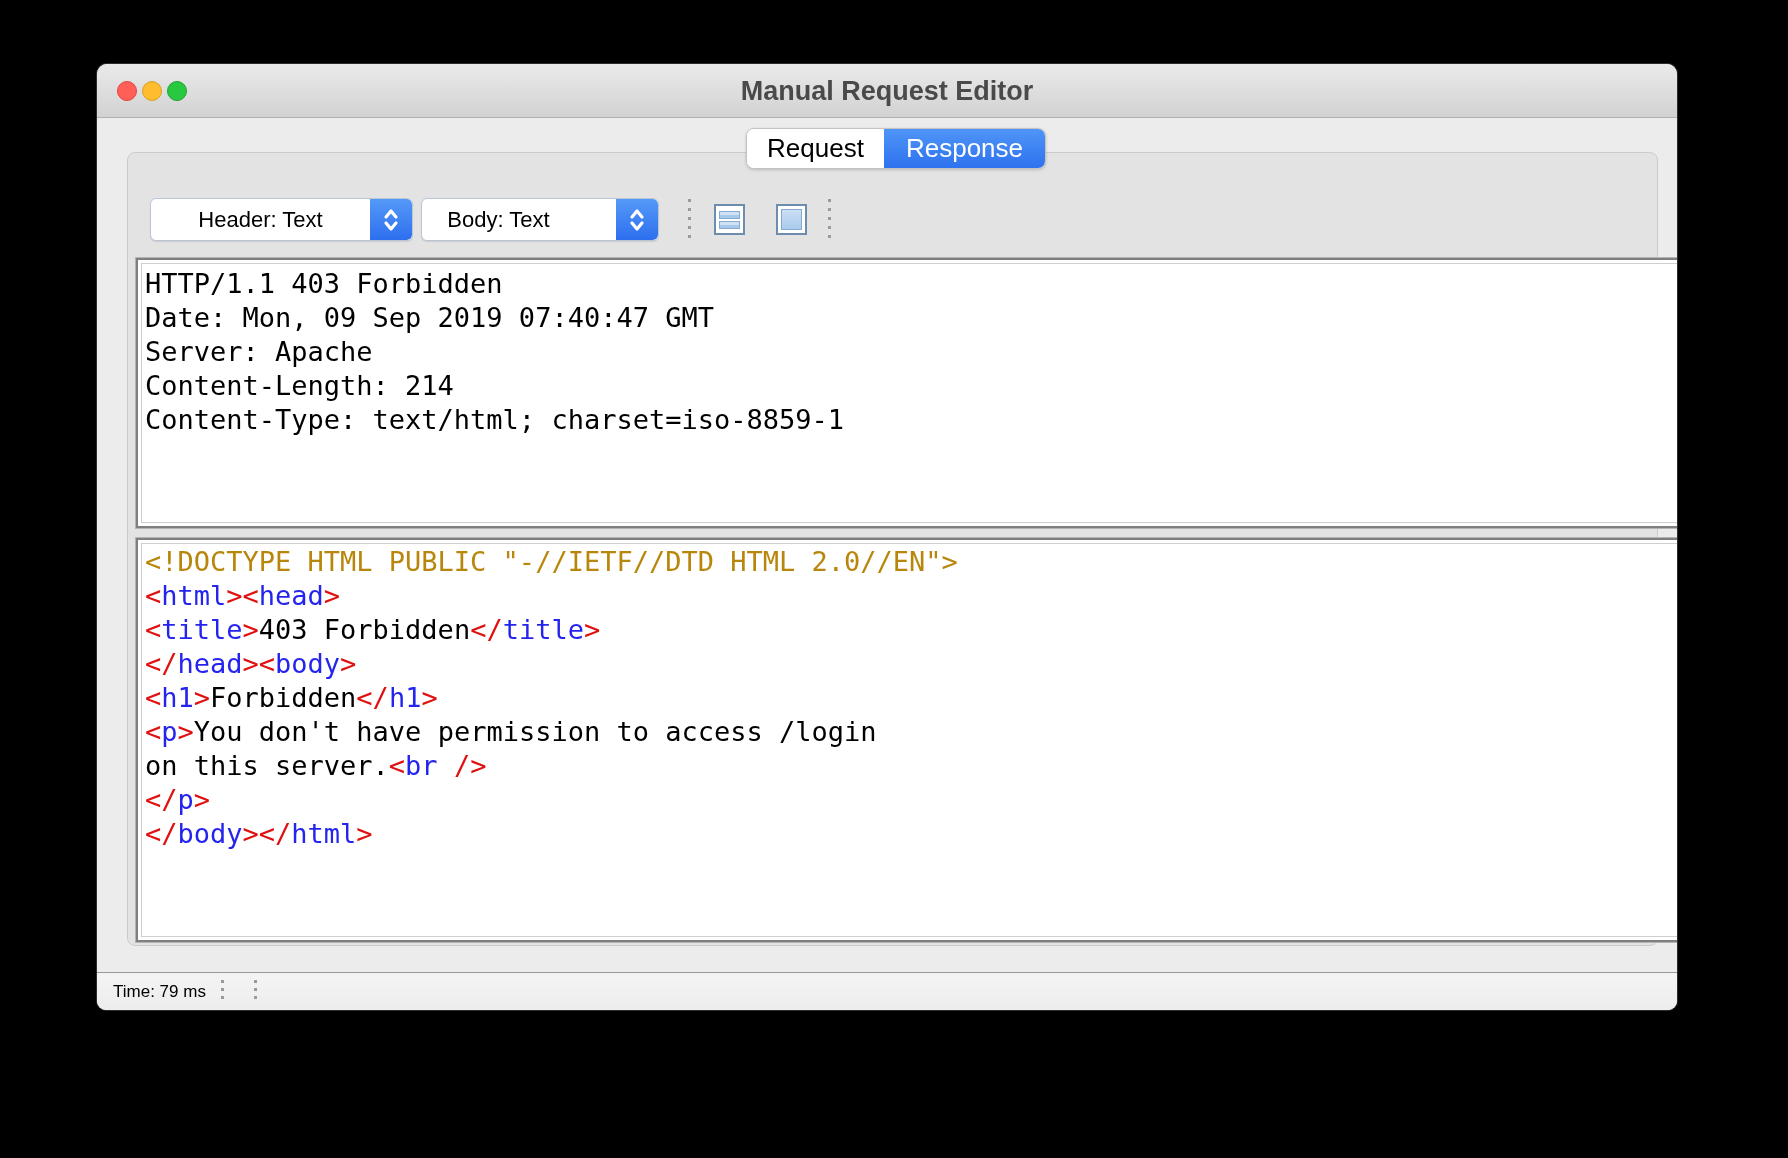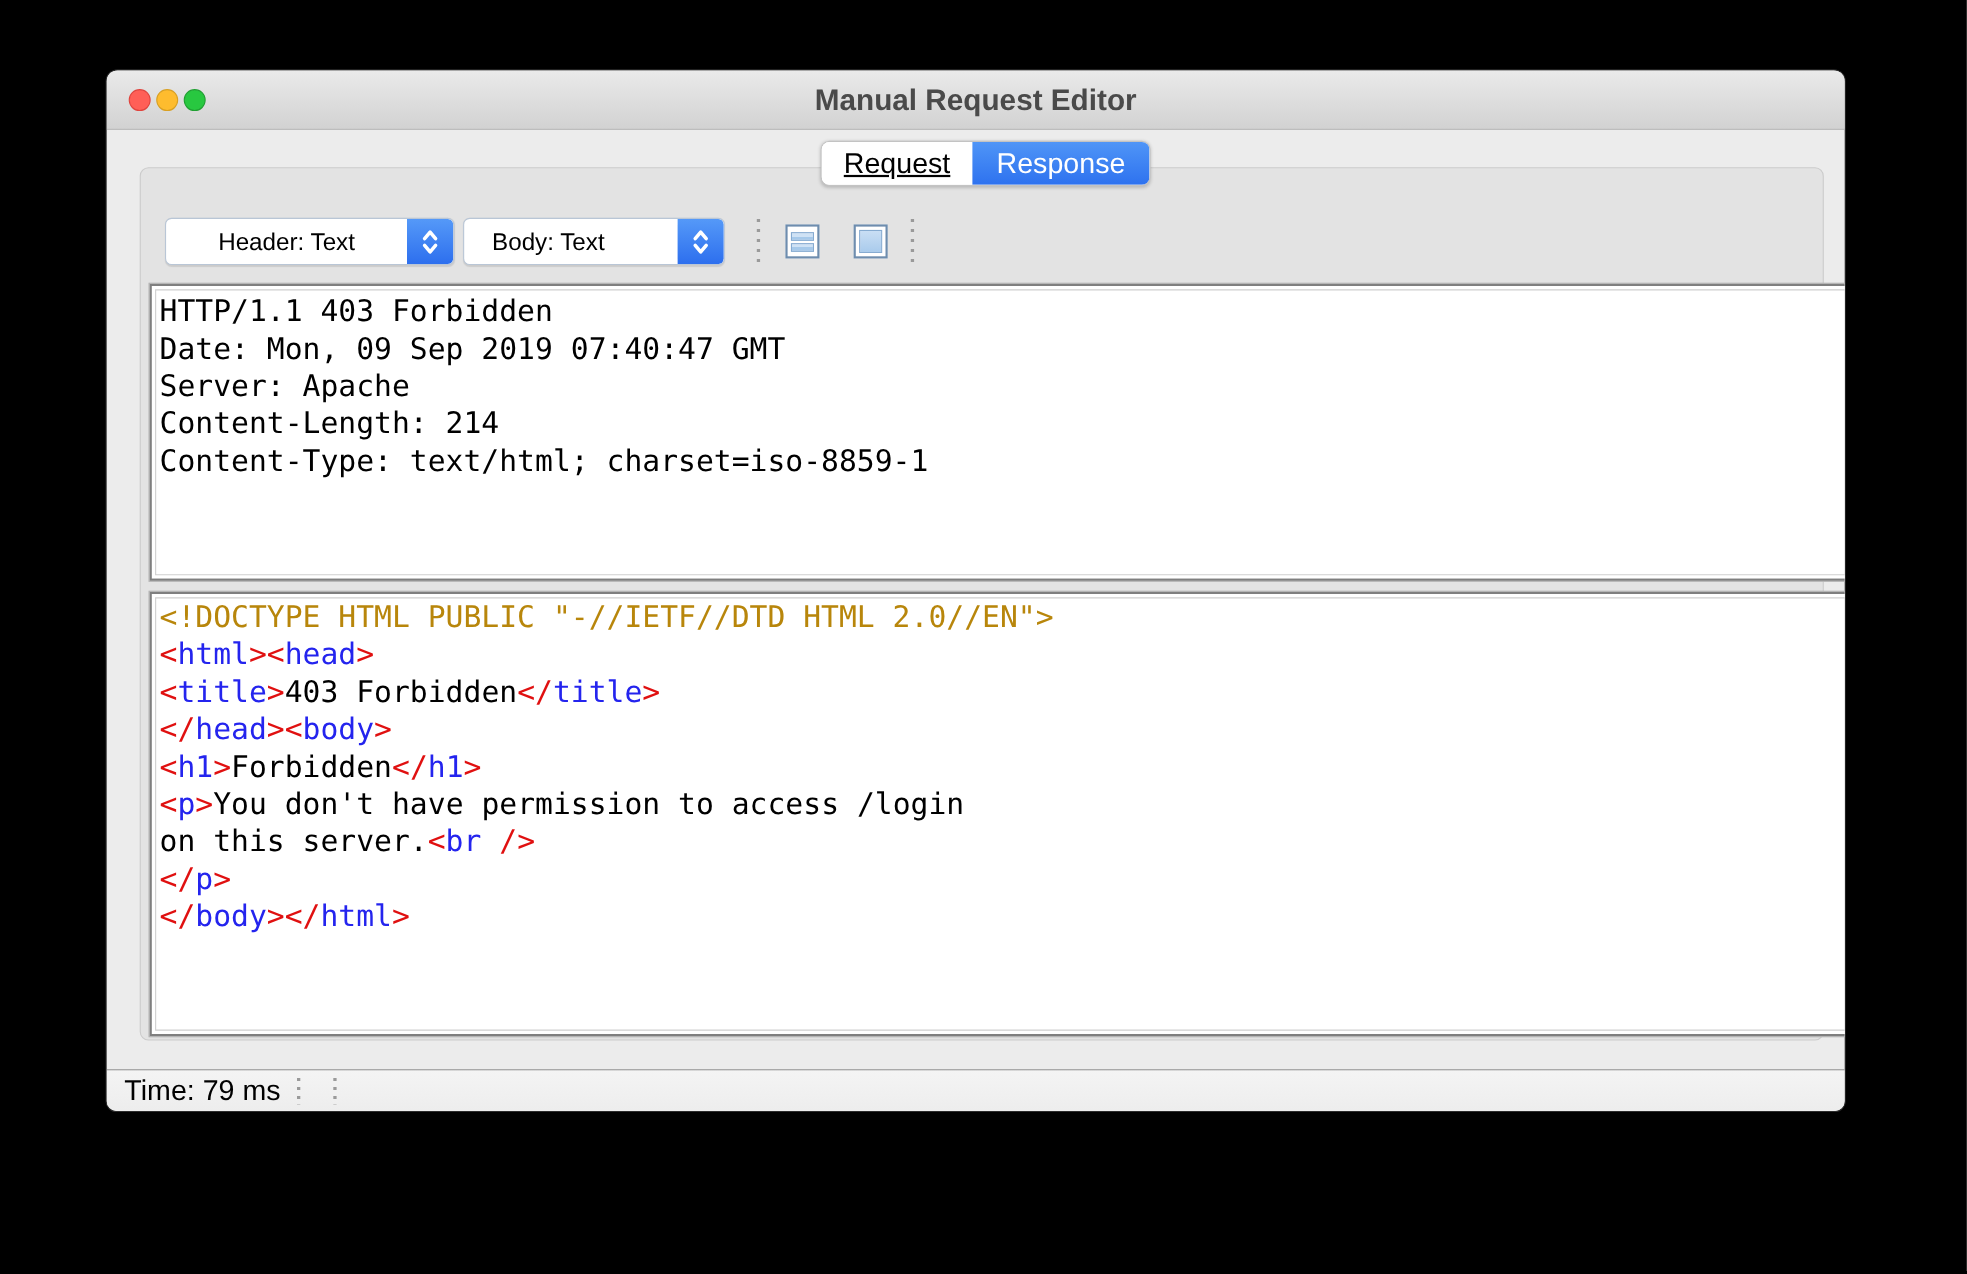--- a/index.html
+++ b/index.html
@@ -22,21 +22,21 @@
   .tl-min{left:45px;background:#febc2e;border:1px solid #d9a022;}
   .tl-zoom{left:70px;background:#28c840;border:1px solid #20a032;}
   .win-title{position:absolute;left:0;top:0;width:100%;height:54px;line-height:54px;
     text-align:center;font-size:27px;font-weight:bold;color:#4a4a4a;}
 
   
   .tabs{position:absolute;left:649px;top:64px;width:300px;height:41px;display:flex;
     border-radius:8px;overflow:hidden;border:1px solid #c3c3c3;
     box-shadow:0 1px 3px rgba(0,0,0,.18);z-index:5;background:#fff;}
   .tab{display:flex;align-items:center;justify-content:center;font-size:26px;height:100%;}
-  .tab-request{width:137px;background:#fff;color:#000;text-decoration:underline;}
+  .tab-request{width:137px;background:#fff;color:#000;}
   .tab-response{width:161px;background:linear-gradient(#4f95f7,#2e72ef);color:#fff;}
 
   
   .panel{position:absolute;left:30px;top:88px;width:1531px;height:794px;
     background:#e3e3e3;border:1px solid #cbcbcb;border-radius:8px;}
 
   
   .popup{position:absolute;height:43px;background:#fff;border:1px solid #b9c6d6;
     border-radius:6px;display:flex;align-items:center;overflow:hidden;
     box-shadow:0 1px 1px rgba(0,0,0,.10);}
@@ -68,21 +68,21 @@
   .code{padding:5px 6px 0 7px;}
   .code-line{white-space:pre;}
   .tok-doctype{color:var(--c-doctype);}
   .tok-tag{color:var(--c-tag);}
   .tok-delim{color:var(--c-delim);}
   .tok-plain{color:var(--c-plain);}
 
   
   .statusbar{position:absolute;left:0;top:908px;width:100%;height:38px;
     background:linear-gradient(#f4f4f4,#ededed);border-top:1px solid #989898;
-    display:flex;align-items:center;padding-left:16px;font-size:26px;color:#000;}
+    display:flex;align-items:center;padding-left:16px;font-size:17px;color:#000;}
   .sb-sep{width:3px;height:24px;margin:0 15px;
     background:repeating-linear-gradient(to bottom,#9a9a9a 0 3px,transparent 3px 8px);}
 </style>
 </head>
 <body>
 
 <div class="window">
 
   <div class="titlebar">
     <div class="traffic tl-close"></div>

